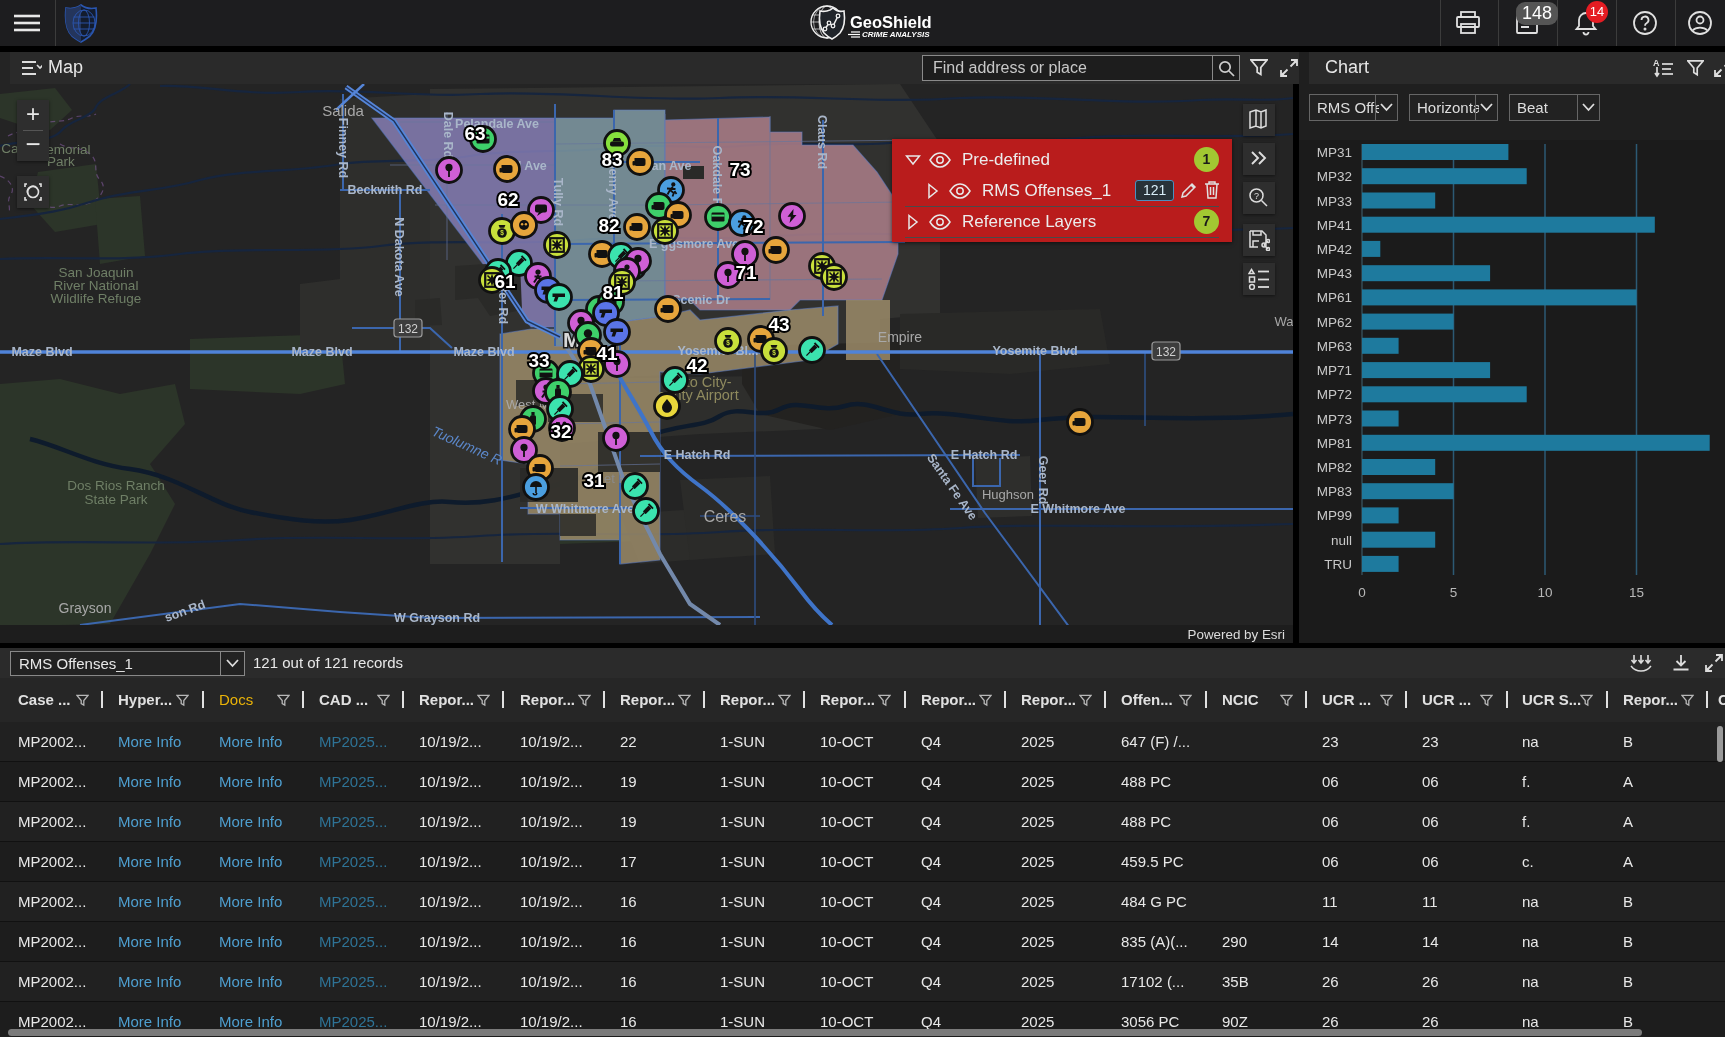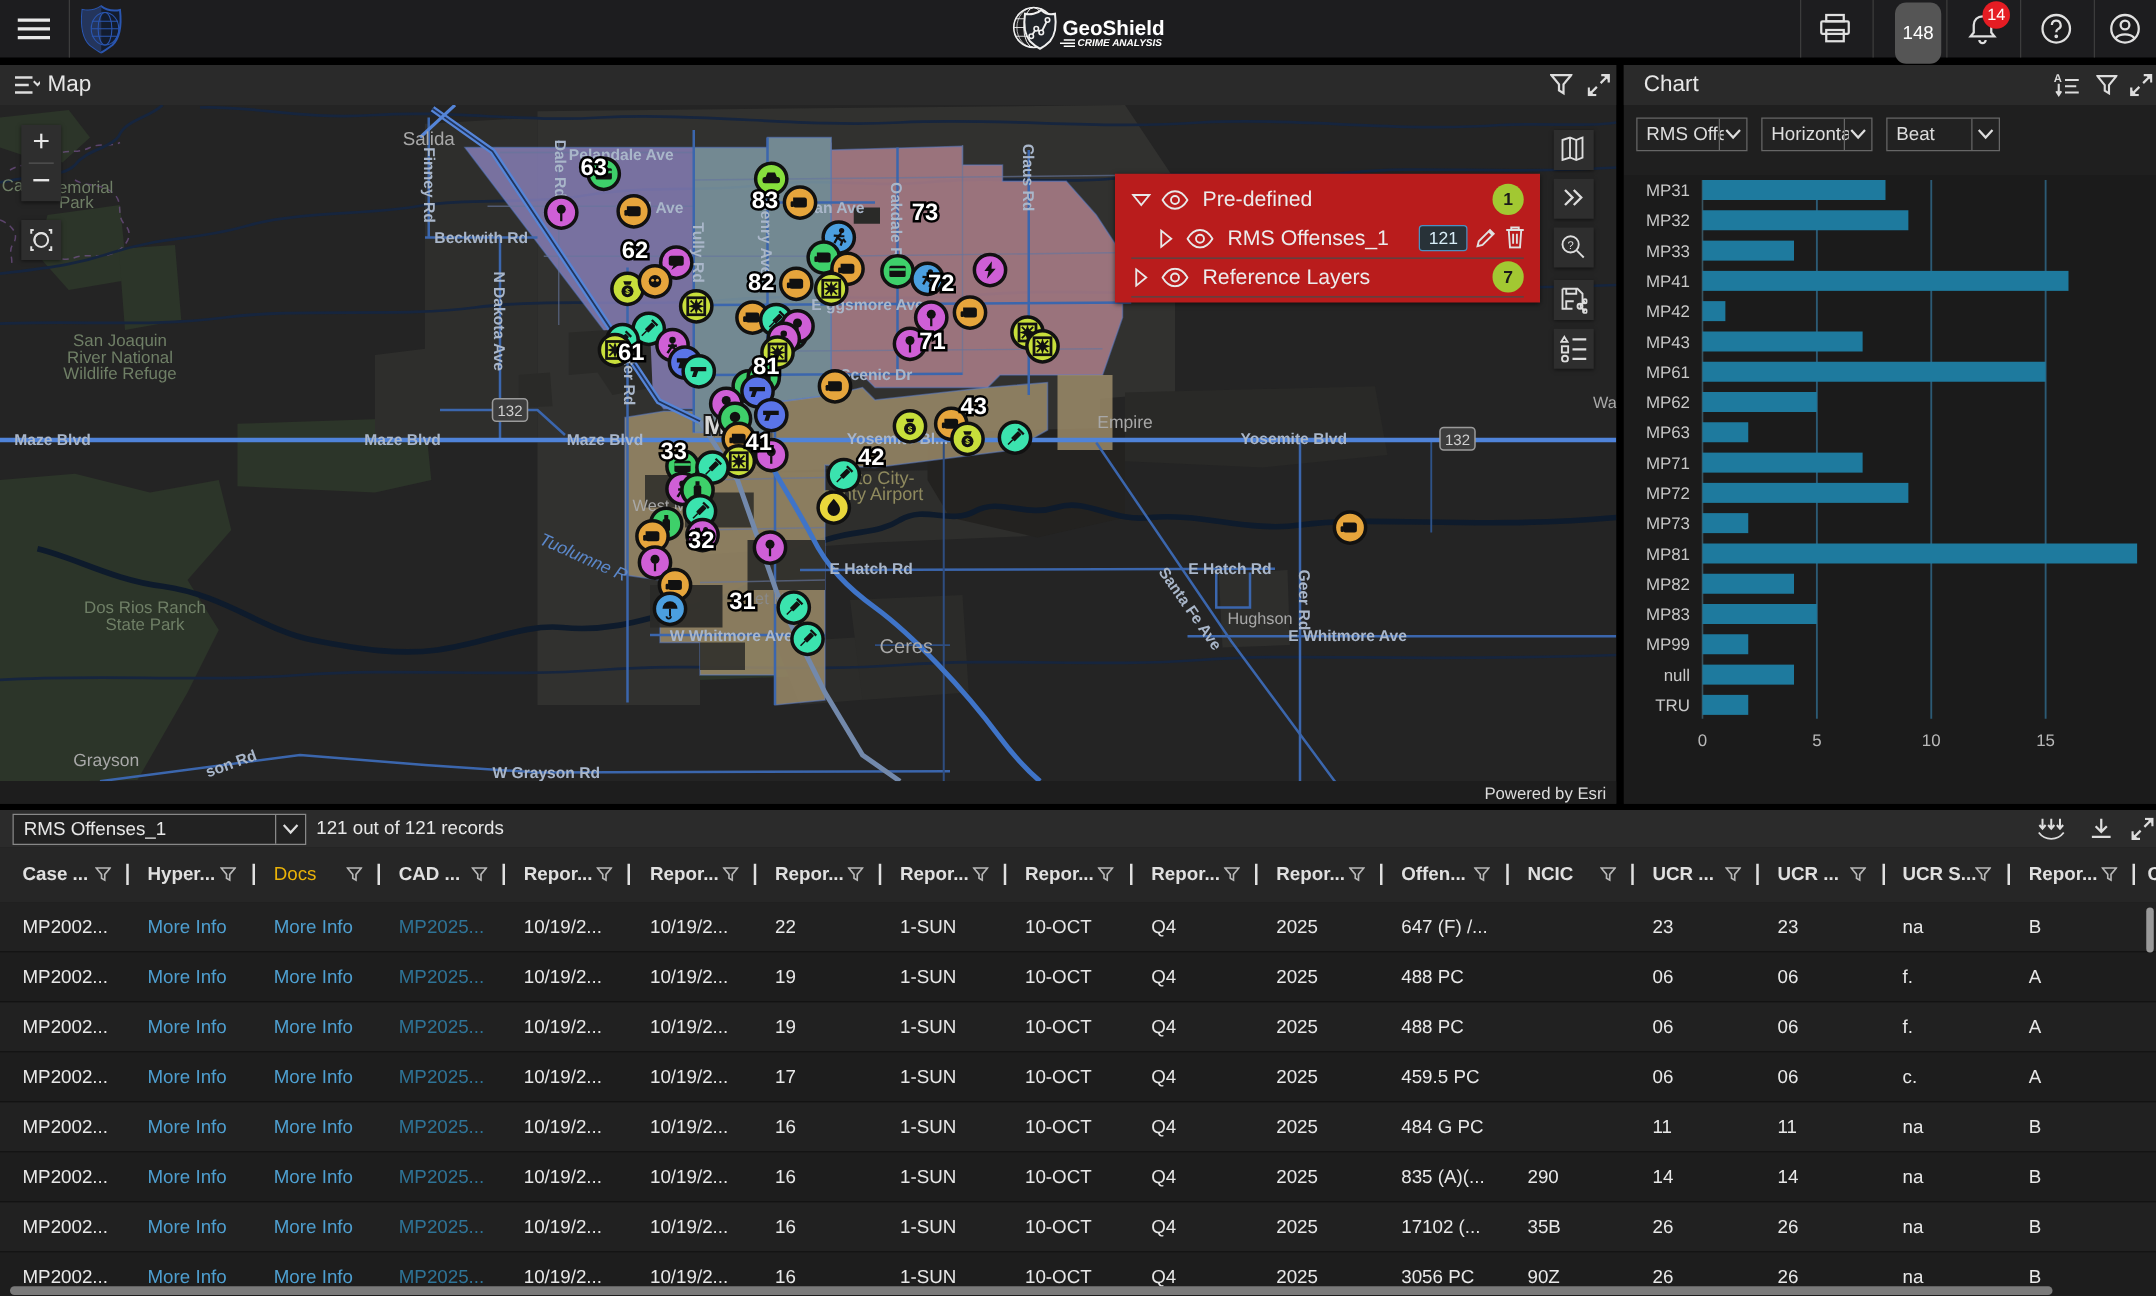--- a/index.html
+++ b/index.html
@@ -1,20 +1,20 @@
 <!DOCTYPE html>
 <html><head><meta charset="utf-8">
 <style>
 *{margin:0;padding:0;box-sizing:border-box}
 html,body{width:1725px;height:1037px;overflow:hidden;background:#000;font-family:"Liberation Sans",sans-serif}
 .abs{position:absolute}
 #topbar{position:absolute;left:0;top:0;width:1725px;height:46px;background:#1d1d1f}
 .tsep{position:absolute;top:0;width:1px;height:46px;background:#3c3c3c}
 #mappanel{position:absolute;left:0;top:52px;width:1293px;height:591px;background:#242424}
-.phead{position:absolute;left:0;top:0;width:100%;height:32px;background:#2a2a2a;color:#e6e6e6;font-size:18px}
+.phead{position:absolute;left:10px;top:0;width:100%;height:32px;background:#2a2a2a;color:#e6e6e6;font-size:18px}
 #chartpanel{position:absolute;left:1299px;top:52px;width:426px;height:591px;background:#1f1f1f}
 #tablearea{position:absolute;left:0;top:648px;width:1725px;height:389px;background:#1c1c1c}
 svg{display:block}
 </style></head><body>
 <div id="topbar">
 <svg class="abs" style="left:14px;top:14px" width="26" height="18">
       <g stroke="#e8e8e8" stroke-width="2.6">
         <line x1="0" y1="2" x2="26" y2="2"></line>
         <line x1="0" y1="9" x2="26" y2="9"></line>
         <line x1="0" y1="16" x2="26" y2="16"></line>
@@ -60,21 +60,21 @@
 <svg class="abs" style="left:1455px;top:10px" width="26" height="26" viewBox="0 0 26 26" stroke="#e0e0e0" fill="none" stroke-width="1.8">
  <rect x="6" y="2" width="14" height="5"></rect>
  <rect x="2" y="7" width="22" height="10" rx="1"></rect>
  <rect x="6" y="14" width="14" height="9"></rect>
 </svg>
 <svg class="abs" style="left:1514px;top:10px" width="26" height="26" viewBox="0 0 26 26" stroke="#e0e0e0" fill="none" stroke-width="1.8">
  <rect x="3" y="3" width="20" height="20" rx="1"></rect>
  <path d="M8 1 v4 M18 1 v4" stroke-width="2.2"></path>
  <path d="M7 12 h12 M7 17 h8"></path>
 </svg>
-<div class="abs" style="left:1516px;top:2px;background:#555;border-radius:9px;padding:16px 6px;color:#fff;font-size:15px">148</div>
+<div class="abs" style="left:1516px;top:2px;background:#555;border-radius:9px;padding:1px 6px;color:#fff;font-size:18px">148</div>
 <svg class="abs" style="left:1573px;top:10px" width="26" height="26" viewBox="0 0 26 26" stroke="#e0e0e0" fill="none" stroke-width="1.8">
  <path d="M13 3 a7 7 0 0 1 7 7 v6 l2.5 3 h-19 l2.5 -3 v-6 a7 7 0 0 1 7 -7 Z"></path>
  <path d="M10.5 22 a2.5 2.5 0 0 0 5 0"></path>
 </svg>
 <div class="abs" style="left:1586px;top:1px;background:#e51c23;border-radius:50%;width:22px;height:22px;color:#fff;font-size:13px;text-align:center;line-height:22px">14</div>
 <svg class="abs" style="left:1632px;top:10px" width="26" height="26" viewBox="0 0 26 26" stroke="#e0e0e0" fill="none" stroke-width="1.8">
  <circle cx="13" cy="13" r="11"></circle>
  <path d="M9.5 10 a3.5 3.5 0 1 1 5 3.2 c-1.2 .6 -1.5 1.3 -1.5 2.5"></path>
  <circle cx="13" cy="19" r="0.6" fill="#e0e0e0"></circle>
 </svg>
@@ -85,20 +85,29 @@
 </svg>
 <div id="mappanel">
 <div class="phead">
 <svg class="abs" style="left:12px;top:8px" width="20" height="16" stroke="#ddd" stroke-width="2" fill="none">
         <line x1="0" y1="2" x2="14" y2="2"></line>
         <line x1="0" y1="8" x2="11" y2="8"></line>
         <line x1="0" y1="14" x2="14" y2="14"></line>
         <path d="M15 5 l3 3 l3 -3" stroke-width="1.6"></path>
       </svg>
 <span class="abs" style="left:38px;top:5px">Map</span>
+<div class="abs" style="left:912px;top:3px;width:318px;height:26px;border:1px solid #8a8a8a;background:#1d1d1d">
+  <span style="position:absolute;left:10px;top:3px;font-size:16px;color:#c8c8c8">Find address or place</span>
+  <div style="position:absolute;right:0;top:0;width:27px;height:24px;border-left:1px solid #8a8a8a">
+   <svg style="position:absolute;left:5px;top:4px" width="17" height="17" viewBox="0 0 17 17" stroke="#ccc" fill="none" stroke-width="1.7">
+            <circle cx="7" cy="7" r="5.2"></circle>
+            <line x1="11" y1="11" x2="16" y2="16"></line>
+          </svg>
+  </div>
+</div>
 <svg class="abs" style="left:1240px;top:7px" width="18" height="18" viewBox="0 0 18 18" fill="none" stroke="#ddd" stroke-width="1.8">
         <path d="M1 1 h16 l-6.2 7.5 v7 l-3.6 -2.2 v-4.8 Z"></path>
       </svg>
 <svg class="abs" style="left:1270px;top:7px" width="18" height="18" viewBox="0 0 18 18" stroke="#ddd" stroke-width="1.8" fill="none">
         <path d="M11 1 h6 v6 M17 1 L10.5 7.5 M7 17 H1 v-6 M1 17 L7.5 10.5"></path>
         <path d="M13 1.5 l3.5 0 l0 3.5 Z" fill="#ddd" stroke="none"></path>
         <path d="M1.5 13 l0 3.5 l3.5 0 Z" fill="#ddd" stroke="none"></path>
       </svg>
 </div>
 <svg class="abs" style="left:0;top:32px" width="1293" height="541" viewBox="0 0 1293 541">

